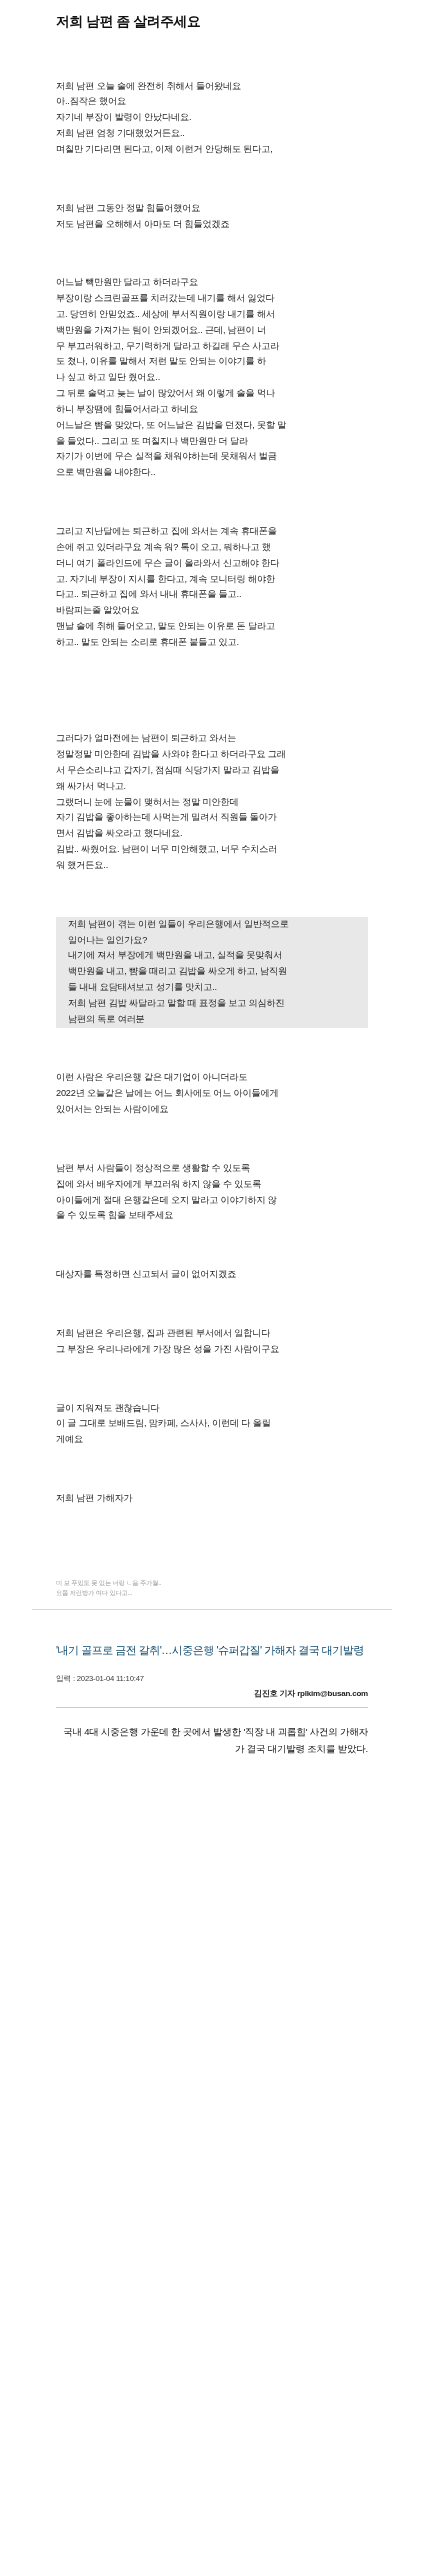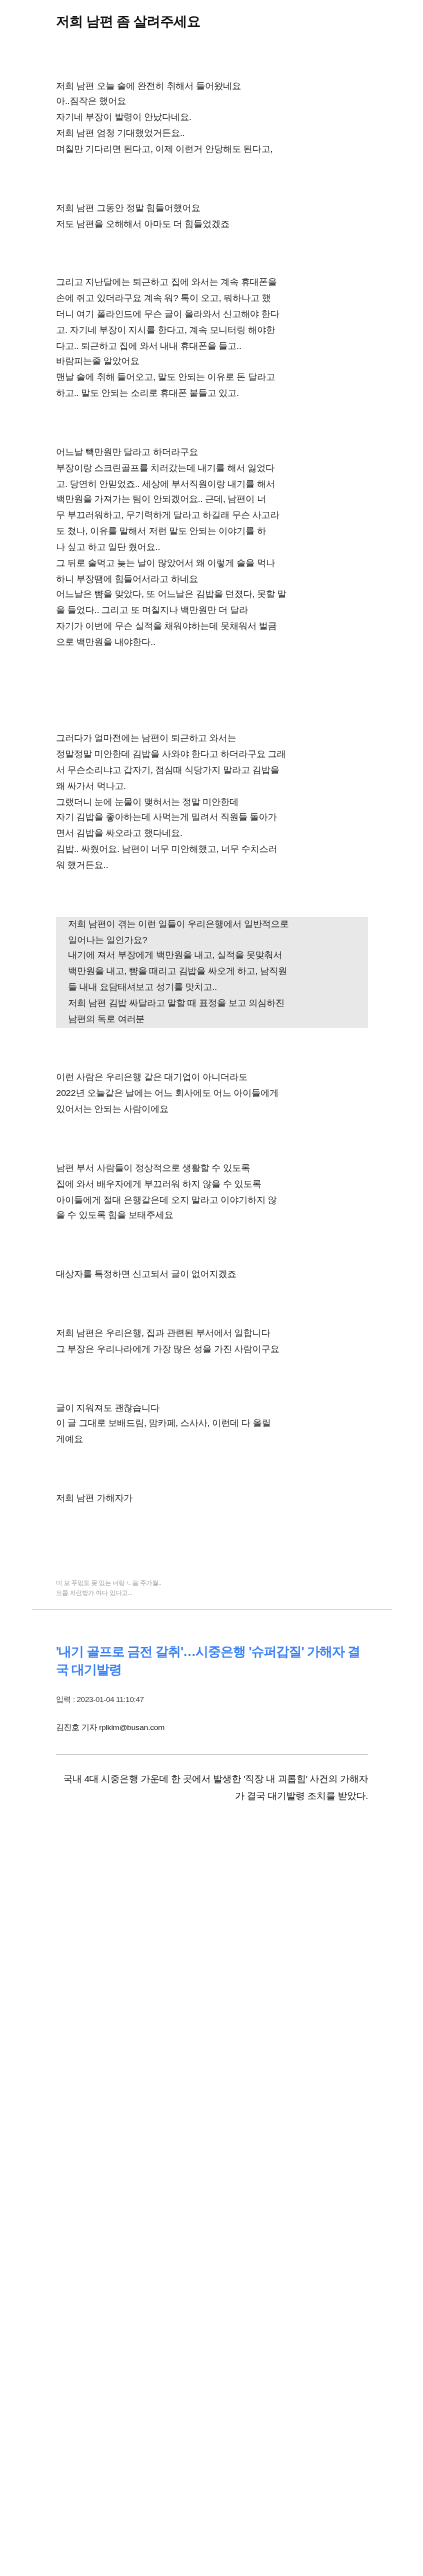--- a/index.html
+++ b/index.html
@@ -70,38 +70,40 @@
     height: 15.5px;
     background: #ffffff;
   }
 
   
   .article {
     padding: 18px 24px 24px 24px;
     box-sizing: border-box;
   }
   .article-headline {
-    font-size: 13px;
-    font-weight: bold;
+    font-size: 11px;
+    font-weight: normal;
     line-height: 1.4;
-    color: #3b82f6;
+    color: #0c4a6e;
     letter-spacing: -0.5px;
     margin: 0 0 15.5px 0;
   }
   .article-meta {
     font-size: 7.7px;
     color: #3a3a3a;
     letter-spacing: -0.2px;
-    margin-bottom: 17px;
+    margin-bottom: 4px;
   }
   .article-byline {
     font-size: 8px;
     color: #222222;
-    letter-spacing: -0.2px;
-    margin-bottom: 21px;
+    text-align: right;
+    letter-spacing: -0.2px;
+    margin-bottom: 8px;
+    font-weight: bold;
   }
   .article-rule {
     height: 0.6px;
     background: #cccccc;
     margin: 3.6px 0 16.7px 0;
   }
   .article-body p {
     font-size: 9.5px;
     line-height: 1.78;
     color: #111111;
@@ -119,41 +121,41 @@
   <section class="post1">
     <h1 class="post1-title">저희 남편 좀 살려주세요</h1>
     <div class="post1-body">
       <p class="para">저희 남편 오늘 술에 완전히 취해서 들어왔네요
 아..짐작은 했어요
 자기네 부장이 발령이 안났다네요.
 저희 남편 엄청 기대했었거든요..
 며칠만 기다리면 된다고, 이제 이런거 안당해도 된다고,</p>
       <p class="para">저희 남편 그동안 정말 힘들어했어요
 저도 남편을 오해해서 아마도 더 힘들었겠죠</p>
-      <p class="para">그리고 지난달에는 퇴근하고 집에 와서는 계속 휴대폰을
-손에 쥐고 있더라구요 계속 워? 톡이 오고, 뭐하나고 했
-더니 여기 폴라인드에 무슨 글이 올라와서 신고해야 한다
-고. 자기네 부장이 지시를 한다고, 계속 모니터링 해야한
-다고.. 퇴근하고 집에 와서 내내 휴대폰을 들고..
-바람피는줄 알았어요
-맨날 술에 취해 들어오고, 말도 안되는 이유로 돈 달라고
-하고.. 말도 안되는 소리로 휴대폰 붙들고 있고.</p>
       <p class="para">어느날 빽만원만 달라고 하더라구요
 부장이랑 스크린골프를 치러갔는데 내기를 해서 잃었다
 고. 당연히 안믿었죠.. 세상에 부서직원이랑 내기를 해서
 백만원을 가져가는 팀이 안되겠어요.. 근데, 남편이 너
 무 부끄러워하고, 무기력하게 달라고 하길래 무슨 사고라
 도 쳤나, 이유를 말해서 저런 말도 안되는 이야기를 하
 나 싶고 하고 일단 줬어요..
 그 뒤로 술먹고 늦는 날이 많았어서 왜 이렇게 술을 먹나
 하니 부장땜에 힘들어서라고 하네요
 어느날은 뺨을 맞았다, 또 어느날은 김밥을 던졌다, 못할 말
 을 들었다.. 그리고 또 며칠지나 백만원만 더 달라
 자기가 이번에 무슨 실적을 채워야하는데 못채워서 벌금
 으로 백만원을 내야한다..</p>
+      <p class="para">그리고 지난달에는 퇴근하고 집에 와서는 계속 휴대폰을
+손에 쥐고 있더라구요 계속 워? 톡이 오고, 뭐하나고 했
+더니 여기 폴라인드에 무슨 글이 올라와서 신고해야 한다
+고. 자기네 부장이 지시를 한다고, 계속 모니터링 해야한
+다고.. 퇴근하고 집에 와서 내내 휴대폰을 들고..
+바람피는줄 알았어요
+맨날 술에 취해 들어오고, 말도 안되는 이유로 돈 달라고
+하고.. 말도 안되는 소리로 휴대폰 붙들고 있고.</p>
       <div class="spacer-sm"></div>
       <p class="para">그러다가 얼마전에는 남편이 퇴근하고 와서는
 정말정말 미안한데 김밥을 사와야 한다고 하더라구요 그래
 서 무슨소리냐고 갑자기, 점심때 식당가지 말라고 김밥을
 왜 싸가서 먹나고.
 그랬더니 눈에 눈물이 맺혀서는 정말 미안한데
 자기 김밥을 좋아하는데 사먹는게 밀려서 직원들 돌아가
 면서 김밥을 싸오라고 했다네요.
 김밥.. 싸줬어요. 남편이 너무 미안해했고, 너무 수치스러
 워 했거든요..</p>

